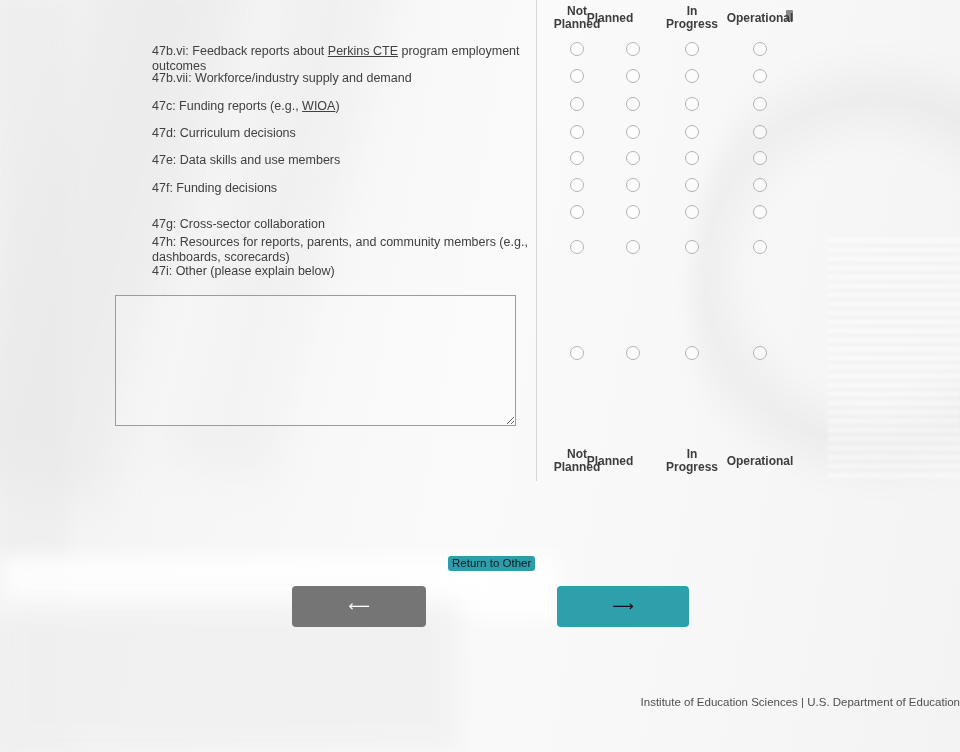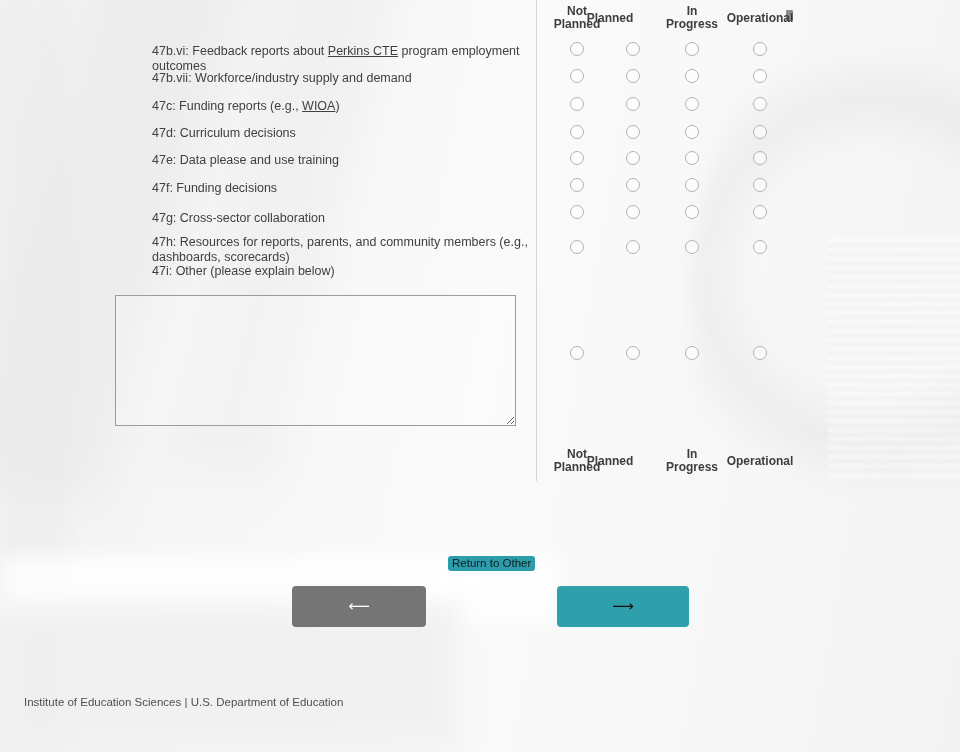--- a/index.html
+++ b/index.html
@@ -65,21 +65,21 @@
   }
   .nav-btn {
     position: absolute; top: 586px; height: 41px; border: none; border-radius: 4px;
     display: flex; align-items: center; justify-content: center; cursor: pointer;
     font-family: "DejaVu Sans", sans-serif; font-size: 15px; line-height: 1;
   }
   .btn-back { left: 292px; width: 134px; background: #757575; color: #ffffff; }
   .btn-next { left: 557px; width: 132px; background: #2f9fab; color: #111111; }
 
   .footer {
-    position: absolute; left: 24px; top: 696px; width: 936px; text-align: left;
+    position: absolute; left: 24px; top: 696px; width: 936px; text-align: right;
     font-size: 11.5px; color: #4f4f4f;
   }
 </style>
 </head>
 <body>
 
 <div class="bg bg-left-wash"></div>
 <div class="bg bg-streak1"></div>
 <div class="bg bg-streak2"></div>
 <div class="bg bg-ring"></div>
@@ -112,33 +112,33 @@
 <span class="radio r-col1" style="top:97px"></span>
 <span class="radio r-col2" style="top:97px"></span>
 <span class="radio r-col3" style="top:97px"></span>
 
 <div class="q-label" style="top:126px"><span>47d: Curriculum decisions</span><span class="u"></span><span></span></div>
 <span class="radio r-col0" style="top:125px"></span>
 <span class="radio r-col1" style="top:125px"></span>
 <span class="radio r-col2" style="top:125px"></span>
 <span class="radio r-col3" style="top:125px"></span>
 
-<div class="q-label" style="top:153px"><span>47e: Data please and use training</span><span class="u"></span><span></span></div>
+<div class="q-label" style="top:153px"><span>47e: Data skills and use members</span><span class="u"></span><span></span></div>
 <span class="radio r-col0" style="top:151px"></span>
 <span class="radio r-col1" style="top:151px"></span>
 <span class="radio r-col2" style="top:151px"></span>
 <span class="radio r-col3" style="top:151px"></span>
 
 <div class="q-label" style="top:181px"><span>47f: Funding decisions</span><span class="u"></span><span></span></div>
 <span class="radio r-col0" style="top:178px"></span>
 <span class="radio r-col1" style="top:178px"></span>
 <span class="radio r-col2" style="top:178px"></span>
 <span class="radio r-col3" style="top:178px"></span>
 
-<div class="q-label" style="top:211px"><span>47g: Cross-sector collaboration</span><span class="u"></span><span></span></div>
+<div class="q-label" style="top:217px"><span>47g: Cross-sector collaboration</span><span class="u"></span><span></span></div>
 <span class="radio r-col0" style="top:205px"></span>
 <span class="radio r-col1" style="top:205px"></span>
 <span class="radio r-col2" style="top:205px"></span>
 <span class="radio r-col3" style="top:205px"></span>
 
 <div class="q-label" style="top:235px"><span>47h: Resources for reports, parents, and community members (e.g., dashboards, scorecards)</span><span class="u"></span><span></span></div>
 <span class="radio r-col0" style="top:240px"></span>
 <span class="radio r-col1" style="top:240px"></span>
 <span class="radio r-col2" style="top:240px"></span>
 <span class="radio r-col3" style="top:240px"></span>

